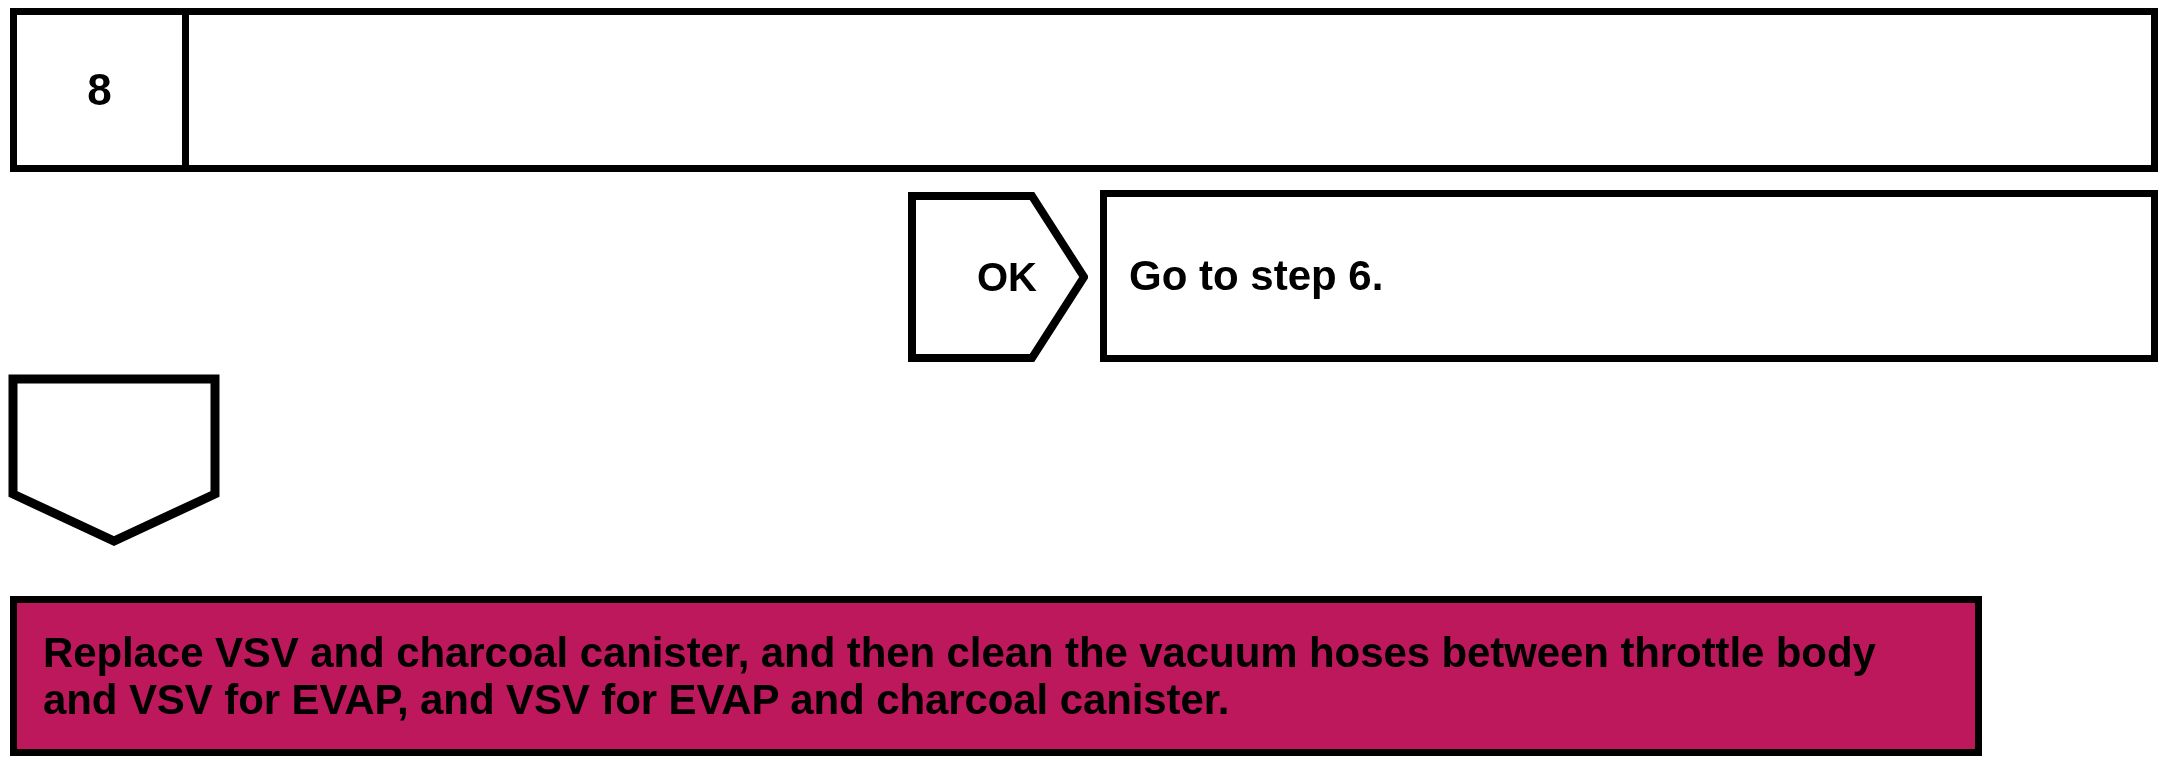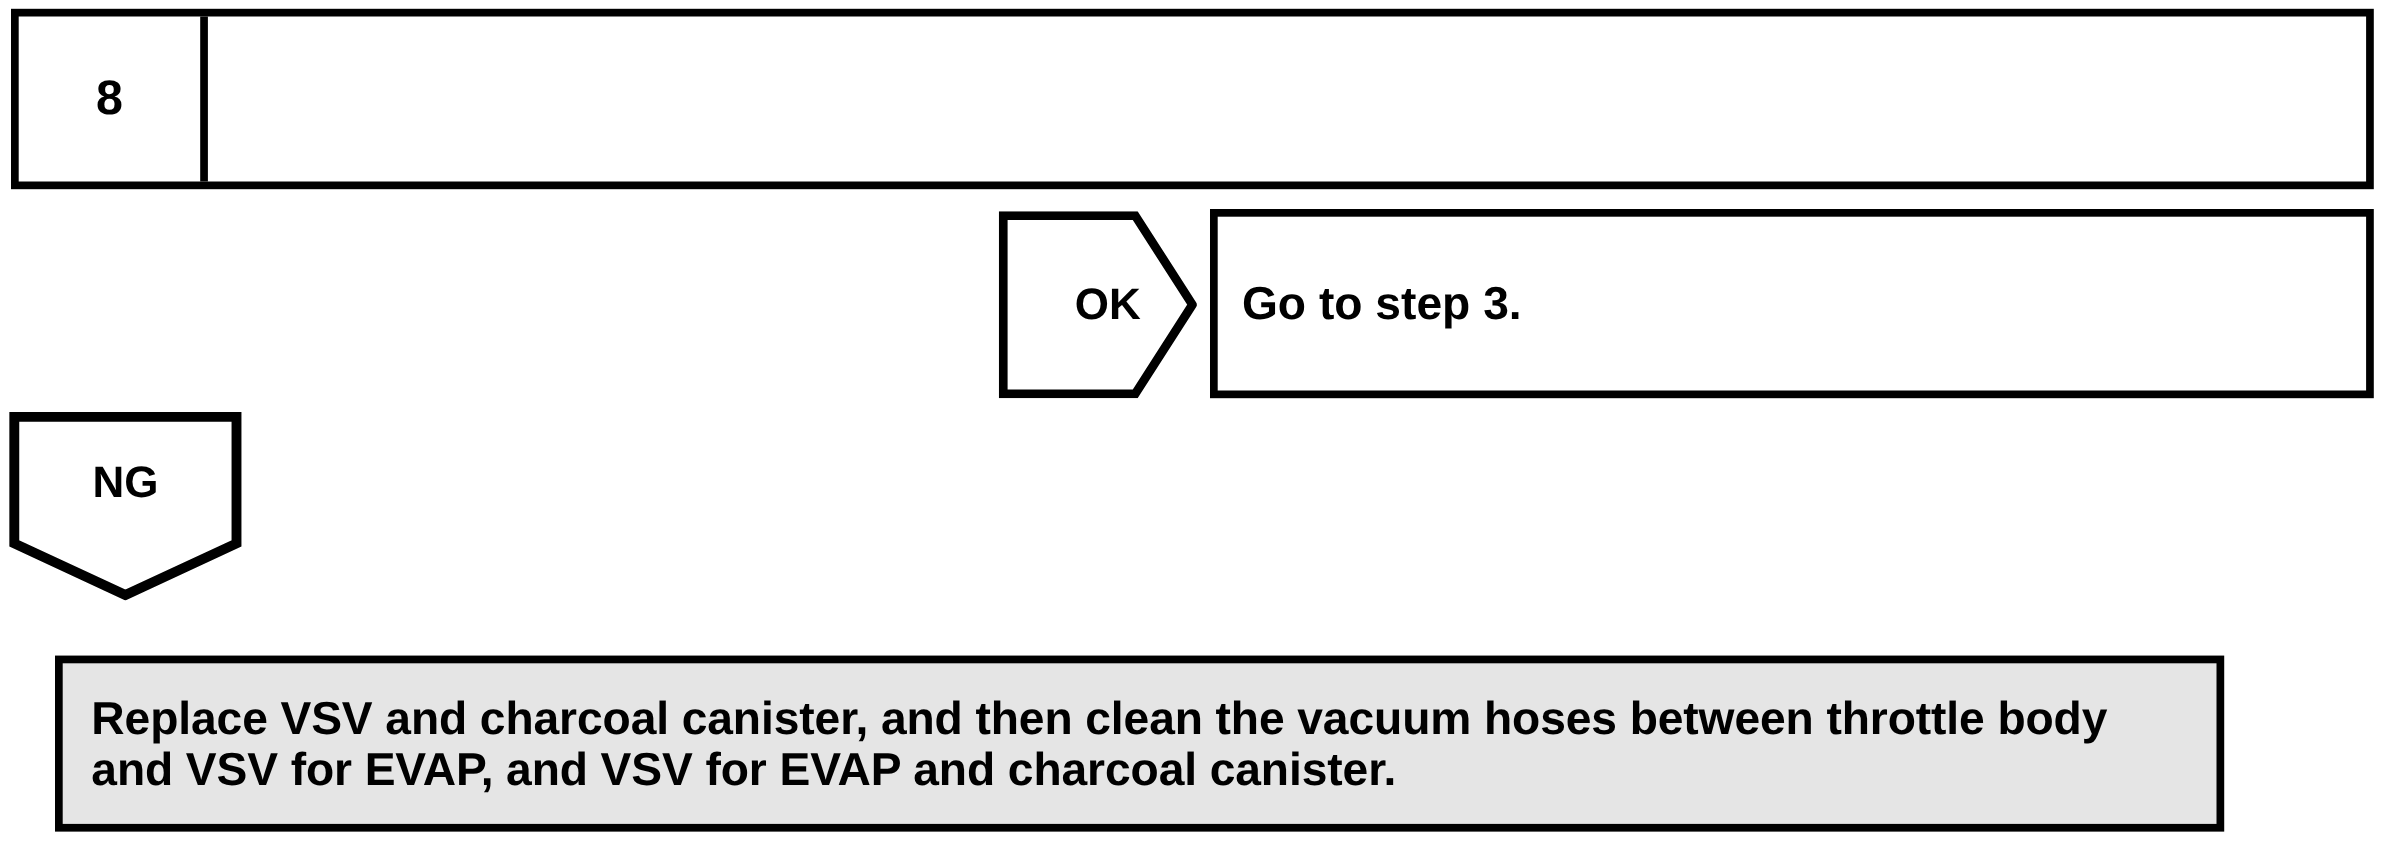--- a/index.html
+++ b/index.html
@@ -141,25 +141,24 @@
 
   
   .action-box {
     position: absolute;
     left: 10px;
     top: 596px;
     width: 1972px;
     height: 160px;
     border: 7px solid #000000;
     box-sizing: border-box;
-    background: #e5e5e5;
+    background: #be185d;
     display: flex;
     align-items: center;
     padding: 0 26px;
-    margin-left: 40px;
   }
   .action-text {
     font-size: 42px;
     font-weight: bold;
     line-height: 1.12;
     color: #000000;
     letter-spacing: -0.1px;
   }
 </style>
 </head>
@@ -174,27 +173,26 @@
   </div>
 
   <div class="ok-tag">
     <svg viewBox="0 0 180 170" xmlns="http://www.w3.org/2000/svg" aria-hidden="true">
       <polygon points="4,4 124,4 176,85 124,166 4,166" fill="#ffffff" stroke="#000000" stroke-width="8" stroke-linejoin="miter"></polygon>
     </svg>
   </div>
   <div class="ok-tag-label">OK</div>
 
   <div class="result-box">
-    <span class="result-text">Go to step 3.</span>
+    <span class="result-text">Go to step 6.</span>
   </div>
 
   <div class="ng-tag">
     <svg viewBox="0 0 212 172" xmlns="http://www.w3.org/2000/svg" aria-hidden="true">
       <polygon points="5,5 207,5 207,120 106,167 5,120" fill="#ffffff" stroke="#000000" stroke-width="9" stroke-linejoin="miter"></polygon>
     </svg>
   </div>
-  <div class="ng-tag-label">NG</div>
 
   <div class="action-box">
     <span class="action-text">Replace VSV and charcoal canister, and then clean the vacuum hoses between throttle body and VSV for EVAP, and VSV for EVAP and charcoal canister.</span>
   </div>
 
 </div>
 
 </body></html>

